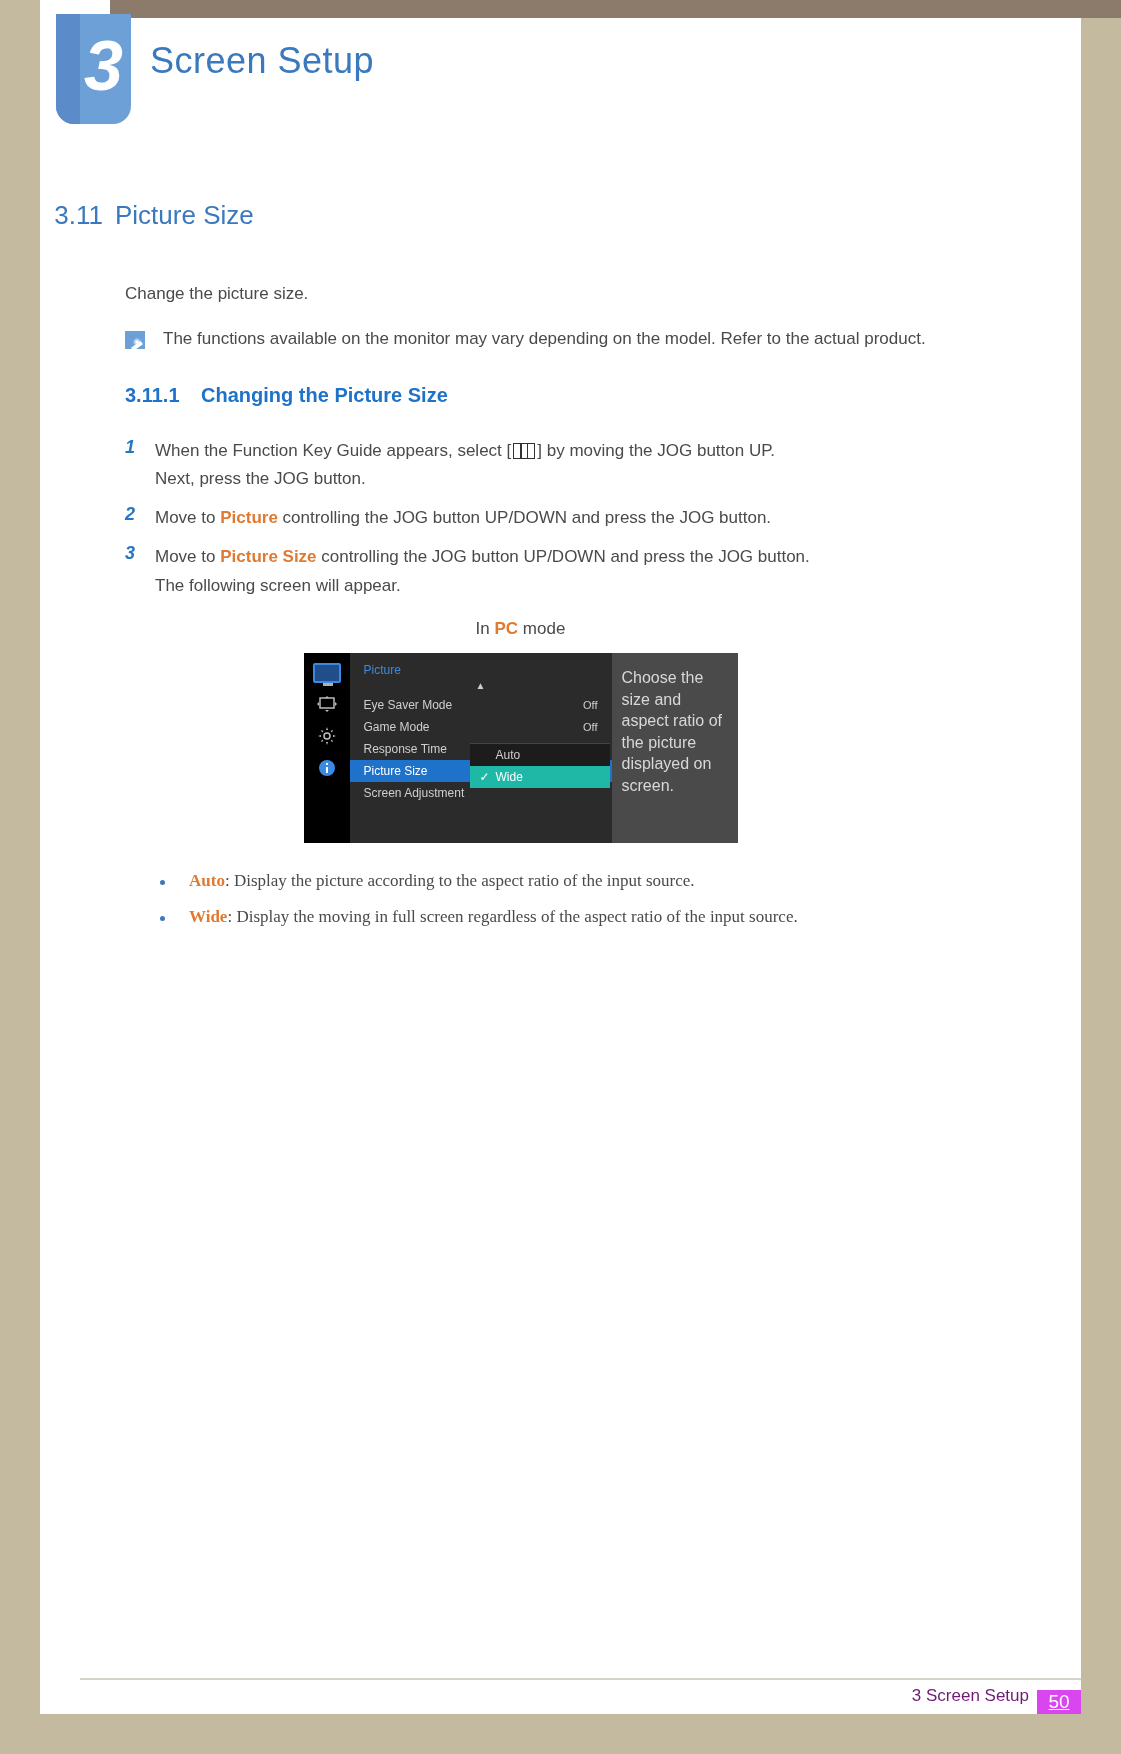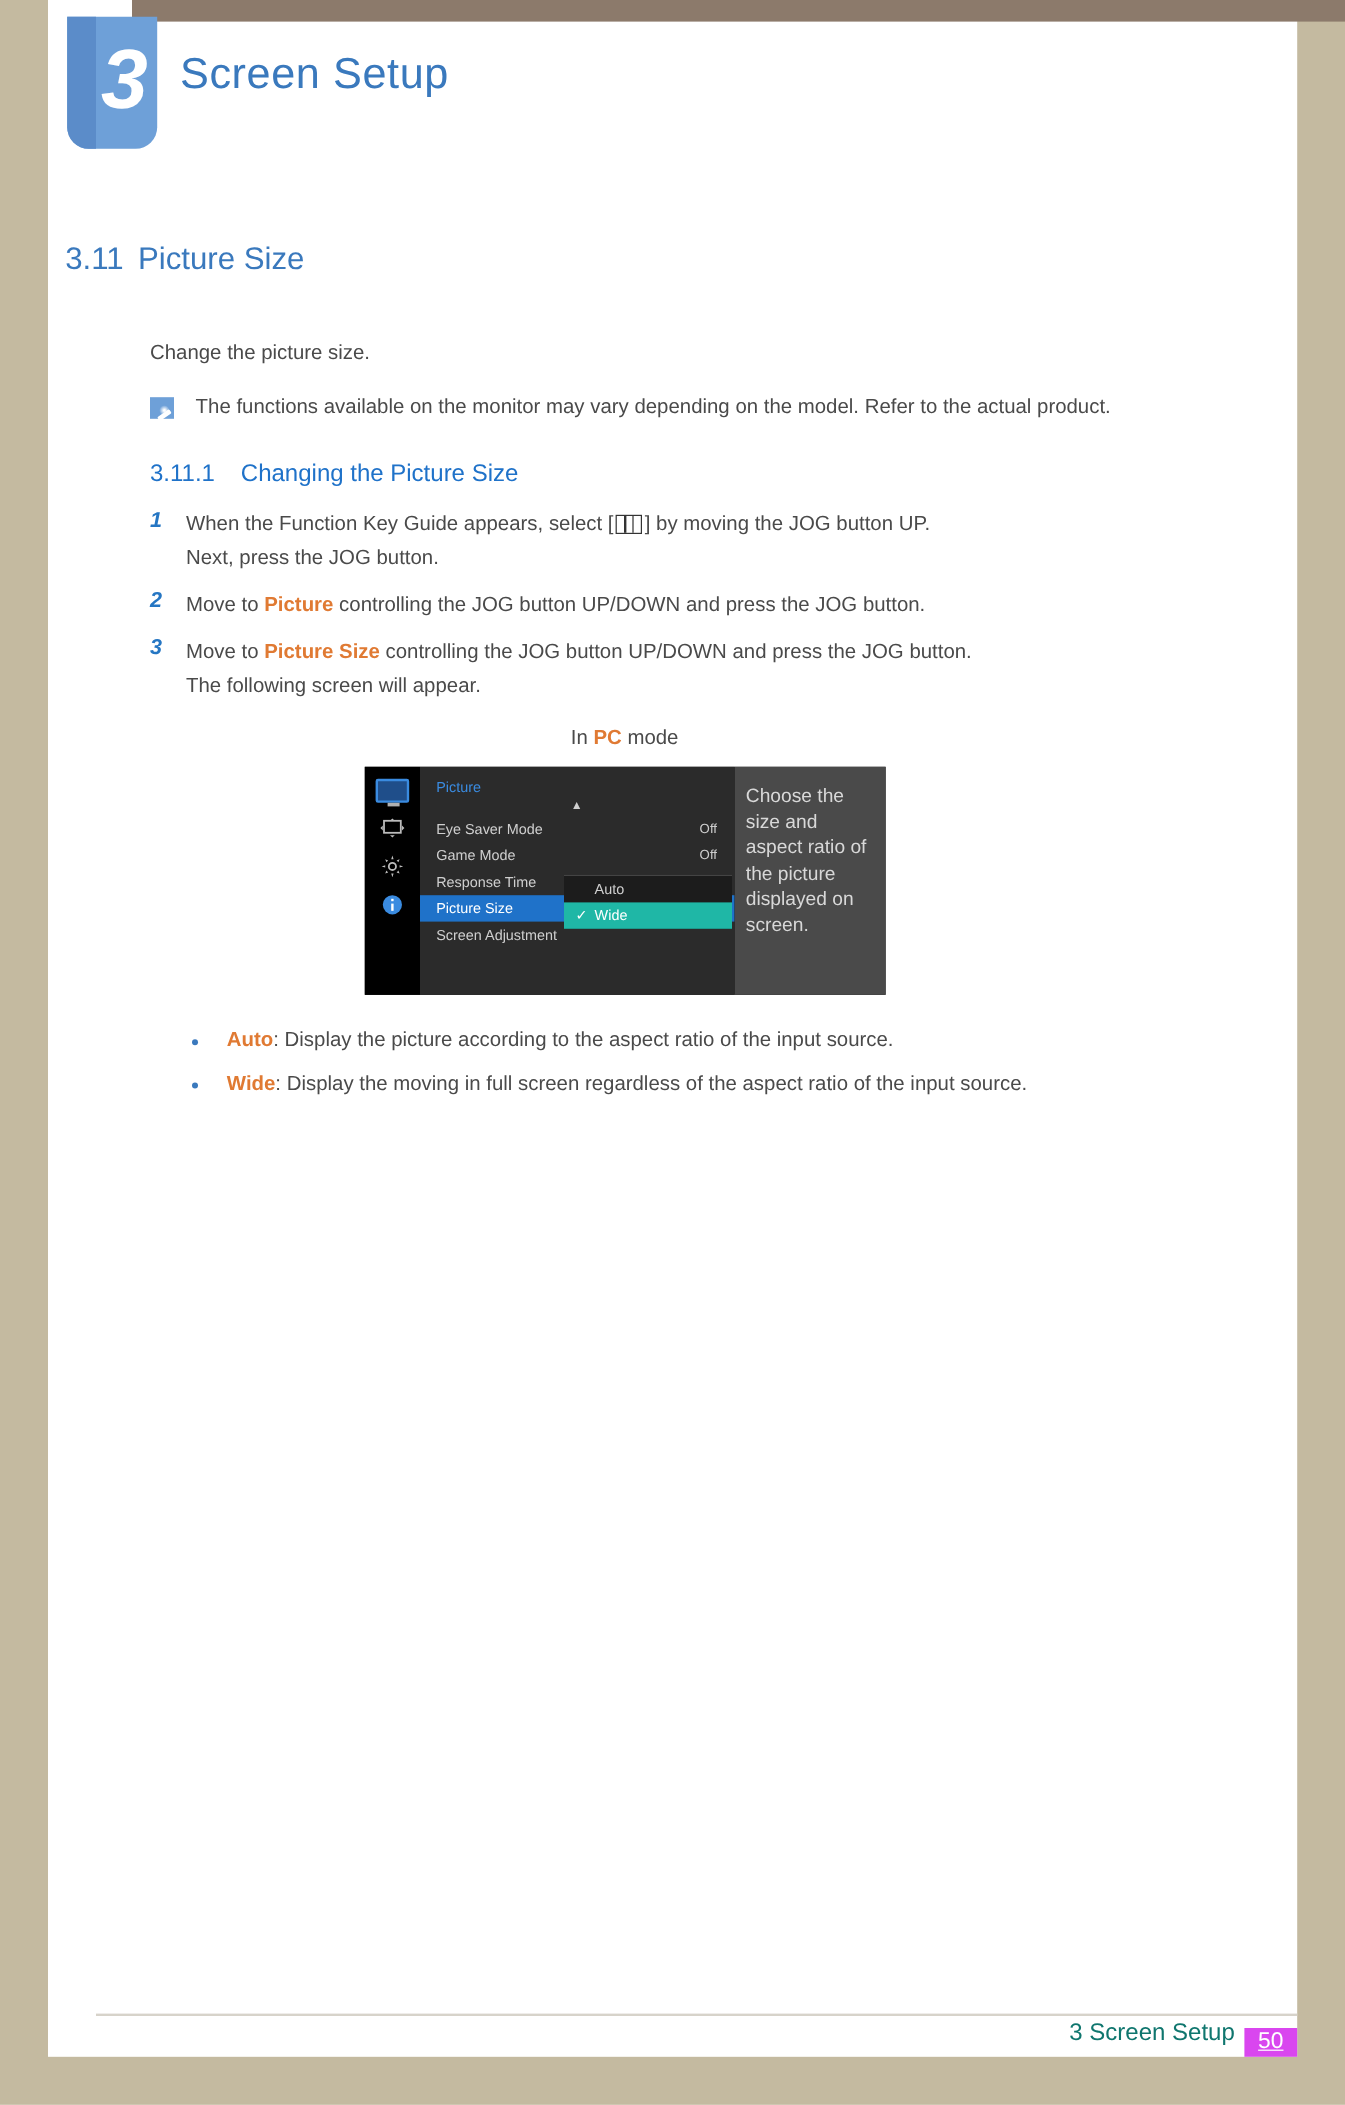--- a/index.html
+++ b/index.html
@@ -128,22 +128,22 @@
     border-radius: 1px;
   }
   .note-text {
     color: #4a4a4a;
     font-size: 17px;
   }
   .subsection {
     margin-left: 85px;
     color: #1f72c9;
     font-size: 20px;
-    font-weight: normal;
-    margin-bottom: 16px;
+    font-weight: bold;
+    margin-bottom: 30px;
   }
   .subsection .num { margin-right: 16px; }
   .steps { margin-left: 85px; }
   .step {
     display: flex;
     align-items: flex-start;
     margin-bottom: 10px;
   }
   .step-num {
     width: 22px;
@@ -298,20 +298,21 @@
     padding: 14px 10px;
     line-height: 1.35;
   }
   .bullets {
     margin: 28px 0 0 120px;
   }
   .bullets .b {
     display: flex;
     align-items: flex-start;
     margin-bottom: 16px;
+    font-family: Liberation Serif, serif;
   }
   .bullets .dot {
     width: 5px;
     height: 5px;
     border-radius: 50%;
     background: #3a79bd;
     margin-top: 9px;
     margin-right: 24px;
     flex-shrink: 0;
   }
@@ -331,22 +332,22 @@
     top: 0;
     left: 40px;
     right: 0;
     height: 2px;
     background: #d7d3ca;
   }
   .footer-label {
     position: absolute;
     right: 52px;
     bottom: 8px;
-    color: #0f766e;
-    font-size: 20px;
+    color: #701a75;
+    font-size: 17px;
   }
   .footer-page {
     position: absolute;
     right: 0;
     bottom: 0;
     width: 44px;
     height: 24px;
     background: #d946ef;
     color: #fff;
     font-size: 19px;

